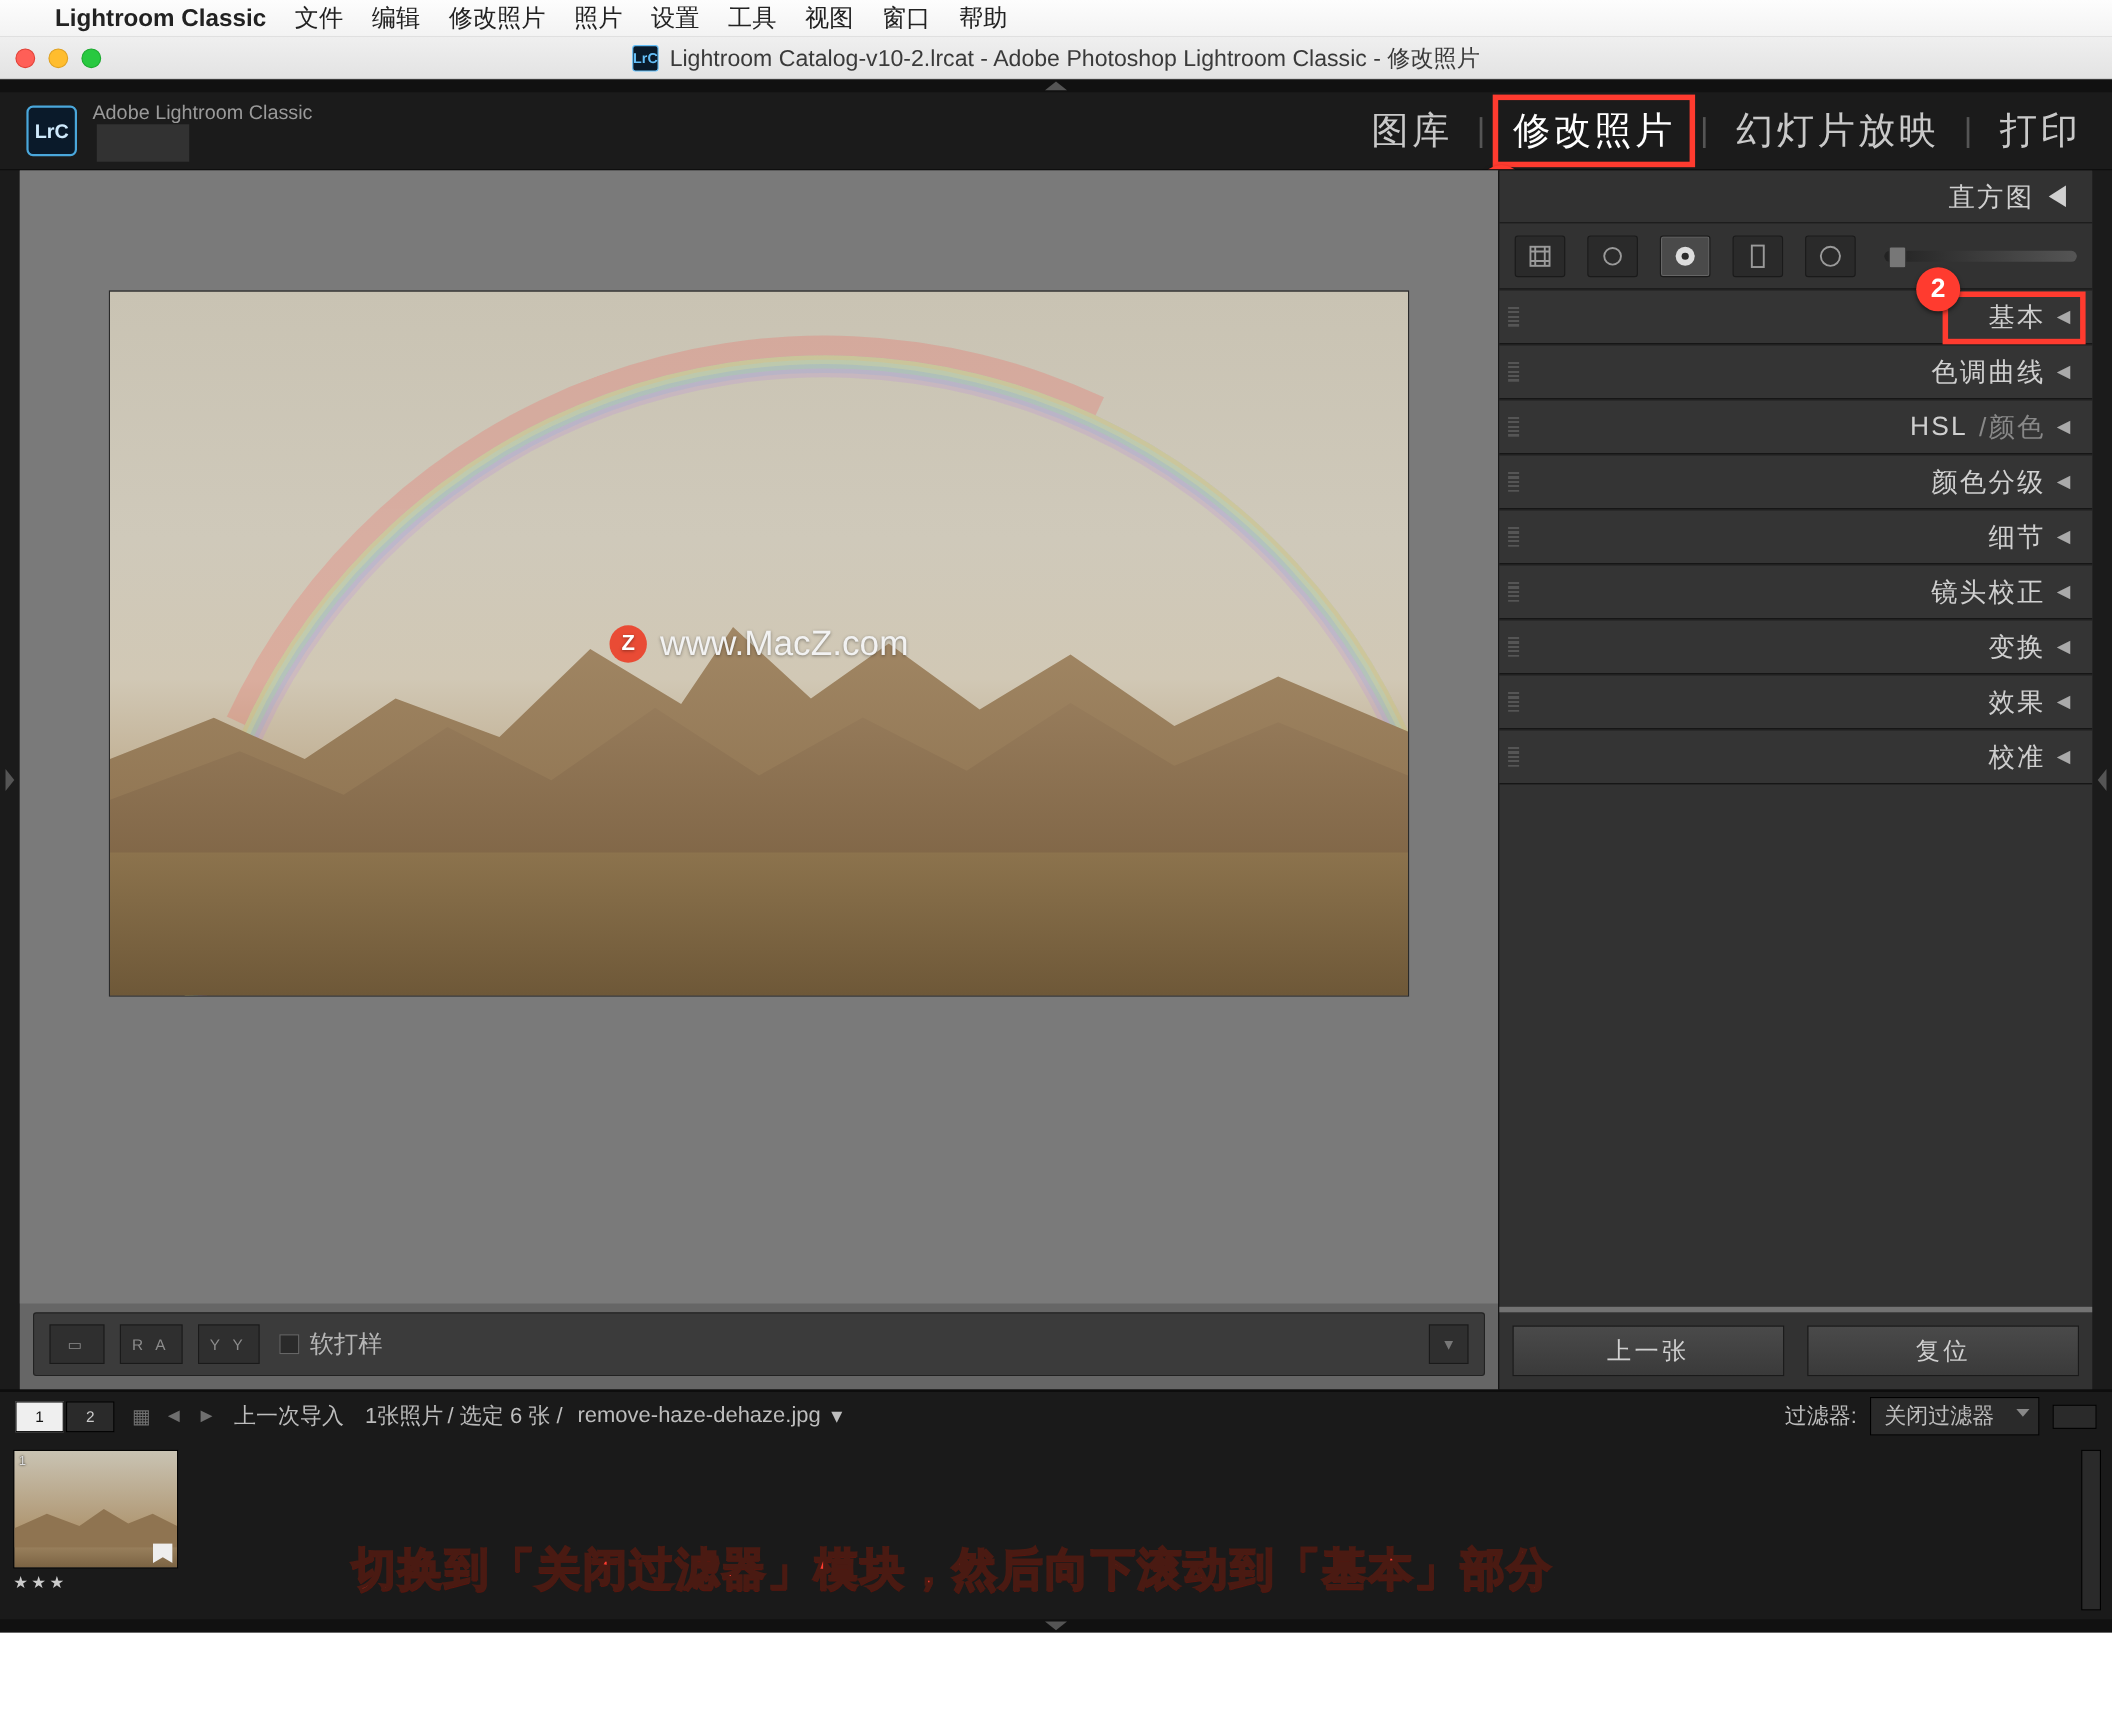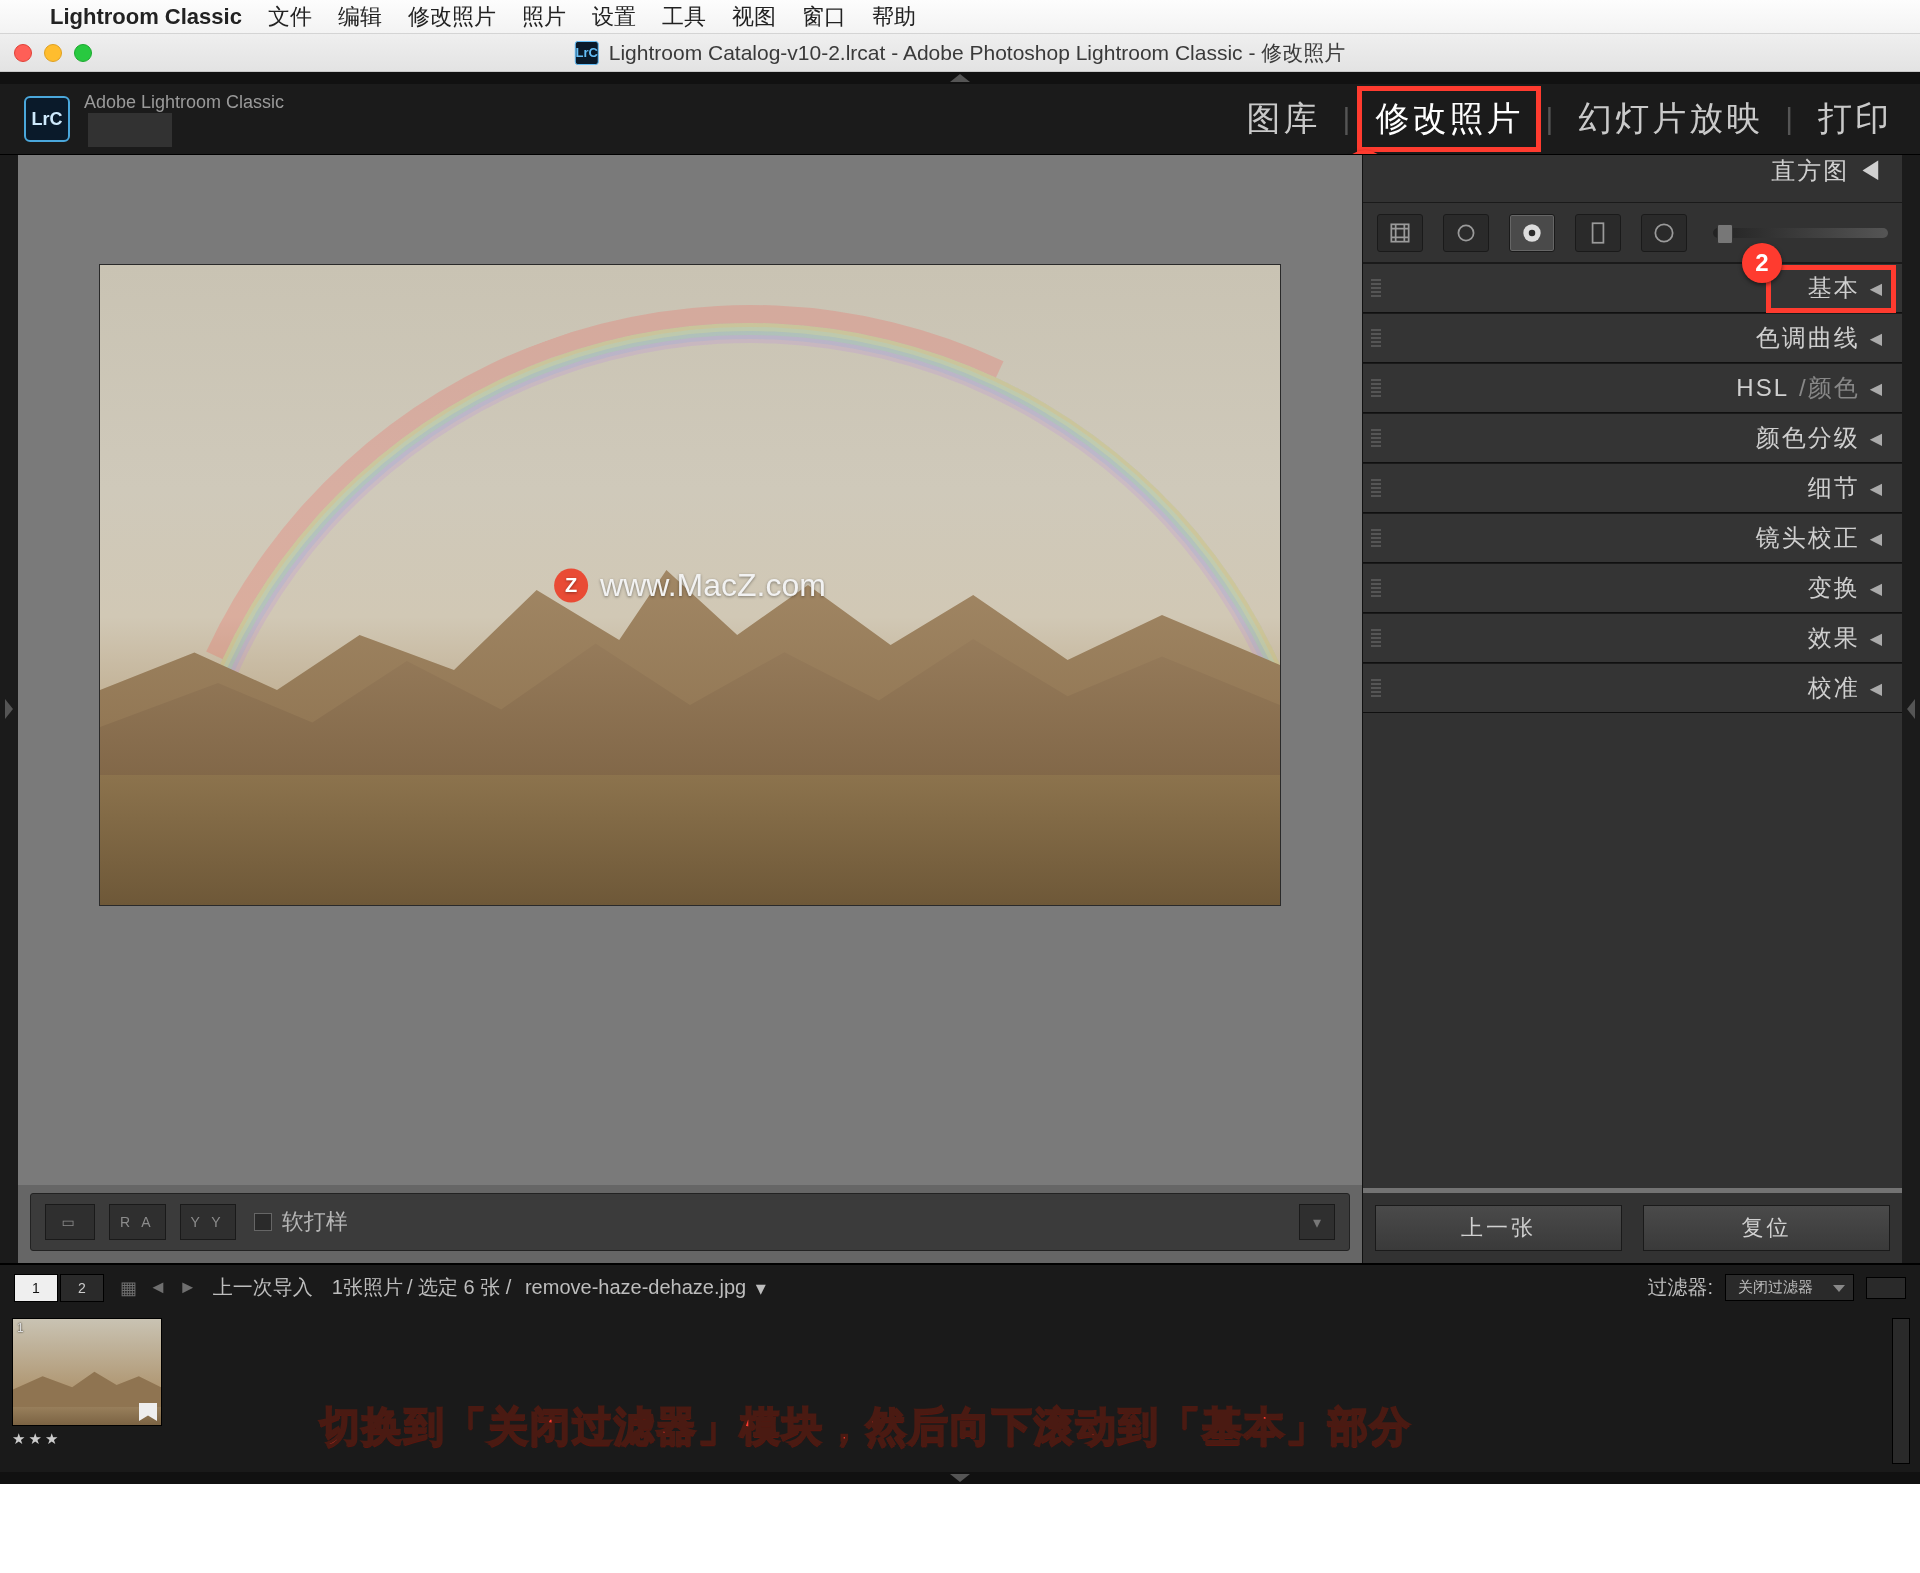--- a/index.html
+++ b/index.html
@@ -72,21 +72,21 @@
   
   .under-toolbar { height:58px; margin:8px 12px 12px 12px; background:#3b3b3b; border:1px solid #222; border-radius:3px; display:flex; align-items:center; padding:0 14px; gap:14px; }
   .ut-btn { height:36px; padding:0 10px; background:#2f2f2f; border:1px solid #1a1a1a; color:#8c8c8c; font-size:14px; letter-spacing:4px; display:flex; align-items:center; justify-content:center;}
   .ut-btn.icon { width:50px; padding:0; }
   .ut-check { display:flex; align-items:center; gap:10px; color:#b6b6b6; font-size:22px; margin-left:4px;text-align:center;}
   .ut-check .box { width:18px; height:18px; border:1px solid #666; background:#2a2a2a; }
   .ut-dd { margin-left:auto; width:36px; height:36px; background:#2f2f2f; border:1px solid #1a1a1a; display:flex; align-items:center; justify-content:center; color:#777;}
 
   
   .right-panel { width:540px; background:#323232; border-left:1px solid #111; display:flex; flex-direction:column; position:relative;}
-  .panel-header-row { height:48px; border-bottom:1px solid #1a1a1a; display:flex; justify-content:flex-end; padding-right:18px; color:#d0d0d0; font-size:24px; gap:10px; letter-spacing:2px; cursor:pointer;}
+  .panel-header-row { height:48px; border-bottom:1px solid #1a1a1a; display:flex; align-items:center; justify-content:flex-end; padding-right:18px; color:#d0d0d0; font-size:24px; gap:10px; letter-spacing:2px; cursor:pointer;}
   .tool-strip { height:60px; border-bottom:1px solid #1a1a1a; display:flex; align-items:center; justify-content:center; gap:20px; padding:0 14px;}
   .tool { width:46px; height:38px; display:flex; align-items:center; justify-content:center; color:#9a9a9a; background:#2a2a2a; border:1px solid #1a1a1a; border-radius:3px;}
   .tool.active { background:#4a4a4a; color:#ddd; box-shadow:inset 0 0 0 1px #666;}
   .tool svg { width:26px; height:26px; }
   .slider-placeholder { flex:1; height:10px; background:linear-gradient(to right,#222,#555); border-radius:5px; margin-left:6px; position:relative;}
   .slider-placeholder:after{ content:""; position:absolute; left:4px; top:-4px; width:14px; height:18px; background:#777; border:1px solid #333; border-radius:2px;}
 
   .section-row { height:50px; border-top:1px solid #1a1a1a; border-bottom:1px solid #101010; background:#343434; display:flex; align-items:center; justify-content:flex-end; padding:0 18px; color:#cfcfcf; font-size:24px; gap:10px; letter-spacing:2px; cursor:pointer; position:relative;}
   .section-row .dim { color:#888; }
   .section-row .tri{ font-size:16px; color:#aaa;}
@@ -98,21 +98,21 @@
 
   
   .status-row { height:46px; background:#1a1a1a; display:flex; align-items:center; padding:0 14px; gap:16px; color:#bdbdbd; font-size:20px; border-top:1px solid #000;}
   .sr-view-toggle { display:flex; gap:2px; }
   .sr-view-toggle .vt { width:44px; height:28px; background:#2a2a2a; border:1px solid #000; color:#ccc; font-size:14px; display:flex; align-items:center; justify-content:center;}
   .sr-view-toggle .vt.active { background:#efefef; color:#111; }
   .sr-icons { display:flex; gap:12px; color:#6f6f6f; font-size:18px; align-items:center;}
   .sr-path { display:flex; align-items:center; gap:4px; }
   .sr-path span { white-space:nowrap; }
   .sr-right { margin-left:auto; display:flex; align-items:center; gap:12px; font-size:20px; color:#bdbdbd;}
-  .sr-dd { background:#2a2a2a; border:1px solid #000; padding:3px 40px 3px 12px; color:#bdbdbd; position:relative; font-size:15px;}
+  .sr-dd { background:#2a2a2a; border:1px solid #000; padding:3px 40px 3px 12px; color:#bdbdbd; position:relative; font-size:20px;}
   .sr-dd:after{ content:""; position:absolute; right:8px; top:10px; border-left:6px solid transparent; border-right:6px solid transparent; border-top:7px solid #888;}
   .sr-switch { width:40px; height:22px; background:#2a2a2a; border:1px solid #000;}
 
   .filmstrip { height:162px; background:#1a1a1a; display:flex; align-items:flex-start; padding:8px 12px; gap:10px; position:relative;}
   .thumb { width:150px; }
   .thumb .cell { height:108px; background:#333; border:1px solid #000; position:relative; overflow:hidden;}
   .thumb .cell .mini-sky{position:absolute;inset:0;background:linear-gradient(#c9c3b3,#ae946e 70%,#7b6343);}
   .thumb .cell .mini-mtn{position:absolute;bottom:18px;left:0;right:0;height:44px;background:#8f7451;clip-path:polygon(0 100%,0 60%,20% 30%,40% 55%,55% 20%,70% 50%,85% 30%,100% 55%,100% 100%);}
   .thumb .cell .idx{ position:absolute; top:2px; left:4px; font-size:12px; color:#ddd; text-shadow:0 0 2px #000;}
   .thumb .cell .flag { position:absolute; bottom:4px; right:4px; width:18px; height:18px; background:#eee; clip-path:polygon(0 0,100% 0,100% 100%,50% 70%,0 100%); }

